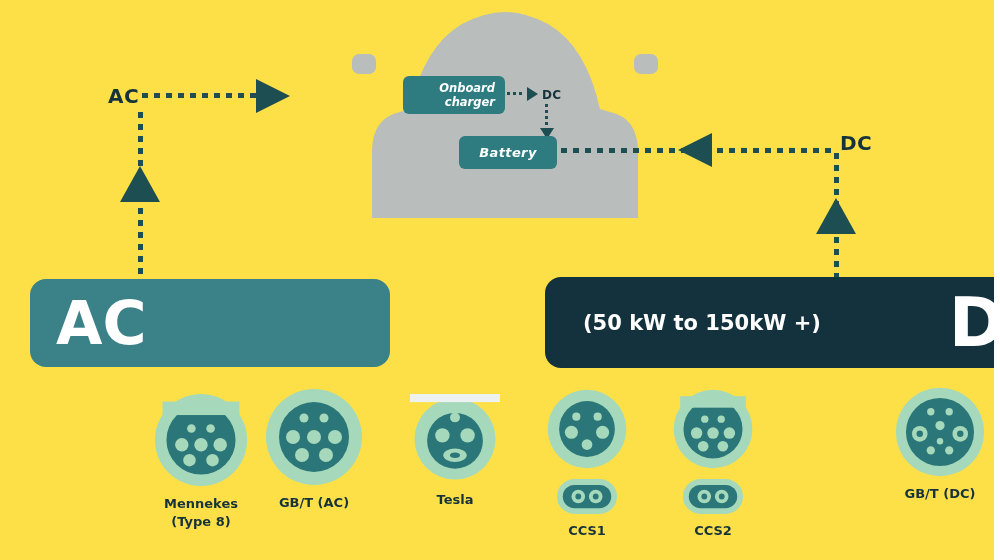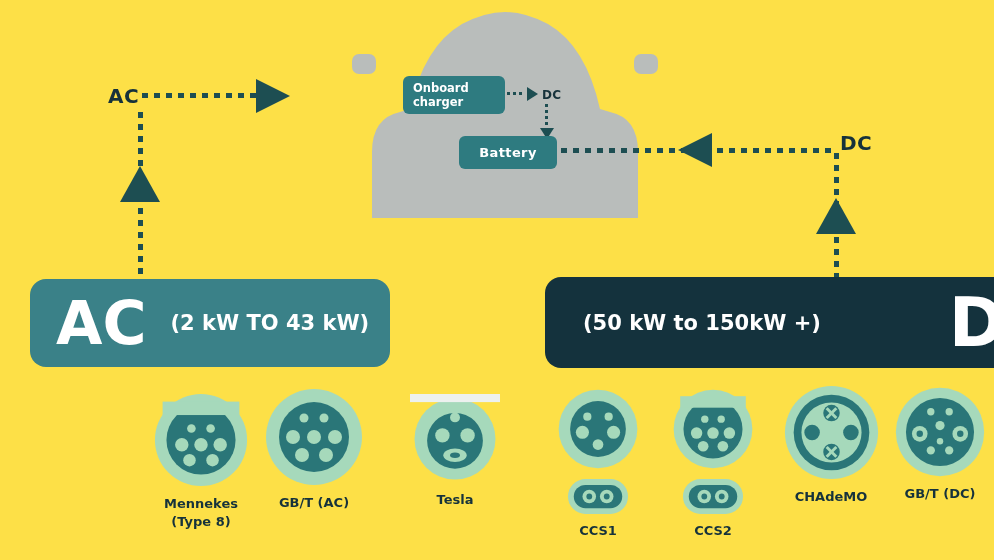--- a/index.html
+++ b/index.html
@@ -18,21 +18,21 @@
   .tri-up{border-left:20px solid transparent;border-right:20px solid transparent;border-bottom:36px solid #1d4e52;}
   .tri-right-sm{border-top:7px solid transparent;border-bottom:7px solid transparent;border-left:11px solid #1d4e52;}
   .tri-down-sm{border-left:7px solid transparent;border-right:7px solid transparent;border-top:11px solid #1d4e52;}
 
   .flow-label{position:absolute;font-weight:bold;color:#16323b;font-size:20px;letter-spacing:.5px;}
   .flow-label.small{font-size:12px;letter-spacing:.3px;}
 
   .car-svg{position:absolute;left:352px;top:4px;width:306px;height:214px;}
 
   .box{position:absolute;background:#2e7b80;color:#ffffff;font-weight:bold;border-radius:6px;
-       display:flex;align-items:center;justify-content:center;text-align:left;box-sizing:border-box;}
+       display:flex;align-items:center;justify-content:center;text-align:right;box-sizing:border-box;font-style:italic;}
   #onboard{left:403px;top:76px;width:102px;height:38px;font-size:11.5px;line-height:1.25;padding:2px 10px;}
   #battery{left:459px;top:136px;width:98px;height:33px;font-size:13px;letter-spacing:.4px;}
 
   .banner{position:absolute;border-radius:16px;display:flex;align-items:center;color:#ffffff;box-sizing:border-box;}
   #banner-ac{left:30px;top:279px;width:360px;height:88px;background:#3a8188;padding-left:26px;gap:24px;}
   #banner-ac .big{font-size:60px;font-weight:800;line-height:1;}
   #banner-ac .range{font-size:21px;font-weight:700;}
   #banner-dc{left:545px;top:277px;width:522px;height:91px;background:#14323d;justify-content:space-between;padding:0 12px 0 38px;}
   #banner-dc .big{font-size:68px;font-weight:800;line-height:1;}
   #banner-dc .range{font-size:21px;font-weight:700;}
@@ -68,21 +68,20 @@
 
   <div class="box" id="battery">Battery</div>
   <div class="dotted-h" style="left:561px;top:148px;width:272px;"></div>
   <div class="tri tri-left" style="left:678px;top:133px;"></div>
   <div class="flow-label" style="left:840px;top:131px;">DC</div>
   <div class="dotted-v" style="left:834px;top:153px;height:125px;"></div>
   <div class="tri tri-up" style="left:816px;top:198px;"></div>
 
   <div class="banner" id="banner-ac">
     <span class="big">AC</span>
-    <span class="range">(2 kW TO 43 kW)</span>
   </div>
 
   <div class="banner" id="banner-dc">
     <span class="range">(50 kW to 150kW +)</span>
     <span class="big">DC</span>
   </div>
 
 
   <div class="connector" style="left:146px;top:392px;width:110px;">
     <svg width="96" height="96" viewBox="0 0 100 100">
@@ -123,21 +122,21 @@
       <circle cx="50" cy="52" r="31" fill="#2a7678"></circle>
       <circle cx="50" cy="26" r="5.5" fill="#a6d9bb"></circle>
       <circle cx="36" cy="46" r="8" fill="#a6d9bb"></circle>
         <circle cx="64" cy="46" r="8" fill="#a6d9bb"></circle>
       <ellipse cx="50" cy="68" rx="13" ry="7.5" fill="#a6d9bb"></ellipse>
       <ellipse cx="50" cy="68" rx="5.5" ry="3" fill="#2a7678"></ellipse>
     </svg>
     <div class="label">Tesla</div>
   </div>
 
-  <div class="connector" style="left:550px;top:388px;width:96px;">
+  <div class="connector" style="left:539px;top:388px;width:96px;">
     <svg width="82" height="82" viewBox="0 0 100 100">
       <circle cx="50" cy="50" r="48" fill="#a6d9bb"></circle>
       <circle cx="50" cy="50" r="34" fill="#2a7678"></circle>
       <circle cx="37" cy="35" r="5" fill="#a6d9bb"></circle>
         <circle cx="63" cy="35" r="5" fill="#a6d9bb"></circle>
       <circle cx="31" cy="54" r="8" fill="#a6d9bb"></circle>
         <circle cx="69" cy="54" r="8" fill="#a6d9bb"></circle>
       <circle cx="50" cy="69" r="6.5" fill="#a6d9bb"></circle>
     </svg>
     <svg class="pill" width="62" height="37" viewBox="0 0 64 38">
@@ -168,36 +167,20 @@
       <rect x="1" y="1" width="62" height="36" rx="18" fill="#a6d9bb"></rect>
       <rect x="7" y="7" width="50" height="24" rx="12" fill="#2a7678"></rect>
       <circle cx="23" cy="19" r="7" fill="#a6d9bb"></circle>
         <circle cx="41" cy="19" r="7" fill="#a6d9bb"></circle>
       <circle cx="23" cy="19" r="3" fill="#2a7678"></circle>
         <circle cx="41" cy="19" r="3" fill="#2a7678"></circle>
     </svg>
     <div class="label">CCS2</div>
   </div>
 
-  <div class="connector" style="left:778px;top:384px;width:106px;">
-    <svg width="97" height="97" viewBox="0 0 100 100">
-      <circle cx="50" cy="50" r="48" fill="#a6d9bb"></circle>
-      <circle cx="50" cy="50" r="39" fill="#2a7678"></circle>
-      <circle cx="50" cy="50" r="31" fill="#a6d9bb"></circle>
-      <circle cx="30" cy="50" r="8" fill="#2a7678"></circle>
-      <circle cx="70" cy="50" r="8" fill="#2a7678"></circle>
-      <circle cx="50" cy="30" r="8.5" fill="#2a7678"></circle>
-      <line x1="45" y1="25" x2="55" y2="35" stroke="#a6d9bb" stroke-width="3"></line>
-      <line x1="55" y1="25" x2="45" y2="35" stroke="#a6d9bb" stroke-width="3"></line>
-      <circle cx="50" cy="70" r="8.5" fill="#2a7678"></circle>
-      <line x1="45" y1="65" x2="55" y2="75" stroke="#a6d9bb" stroke-width="3"></line>
-      <line x1="55" y1="65" x2="45" y2="75" stroke="#a6d9bb" stroke-width="3"></line>
-    </svg>
-    <div class="label">CHAdeMO</div>
-  </div>
 
   <div class="connector" style="left:890px;top:386px;width:100px;">
     <svg width="92" height="92" viewBox="0 0 100 100">
       <circle cx="50" cy="50" r="48" fill="#a6d9bb"></circle>
       <circle cx="50" cy="50" r="37" fill="#2a7678"></circle>
       <circle cx="40" cy="28" r="4" fill="#a6d9bb"></circle>
         <circle cx="60" cy="28" r="4" fill="#a6d9bb"></circle>
       <circle cx="28" cy="52" r="8.5" fill="#a6d9bb"></circle>
         <circle cx="28" cy="52" r="3.5" fill="#2a7678"></circle>
       <circle cx="72" cy="52" r="8.5" fill="#a6d9bb"></circle>

